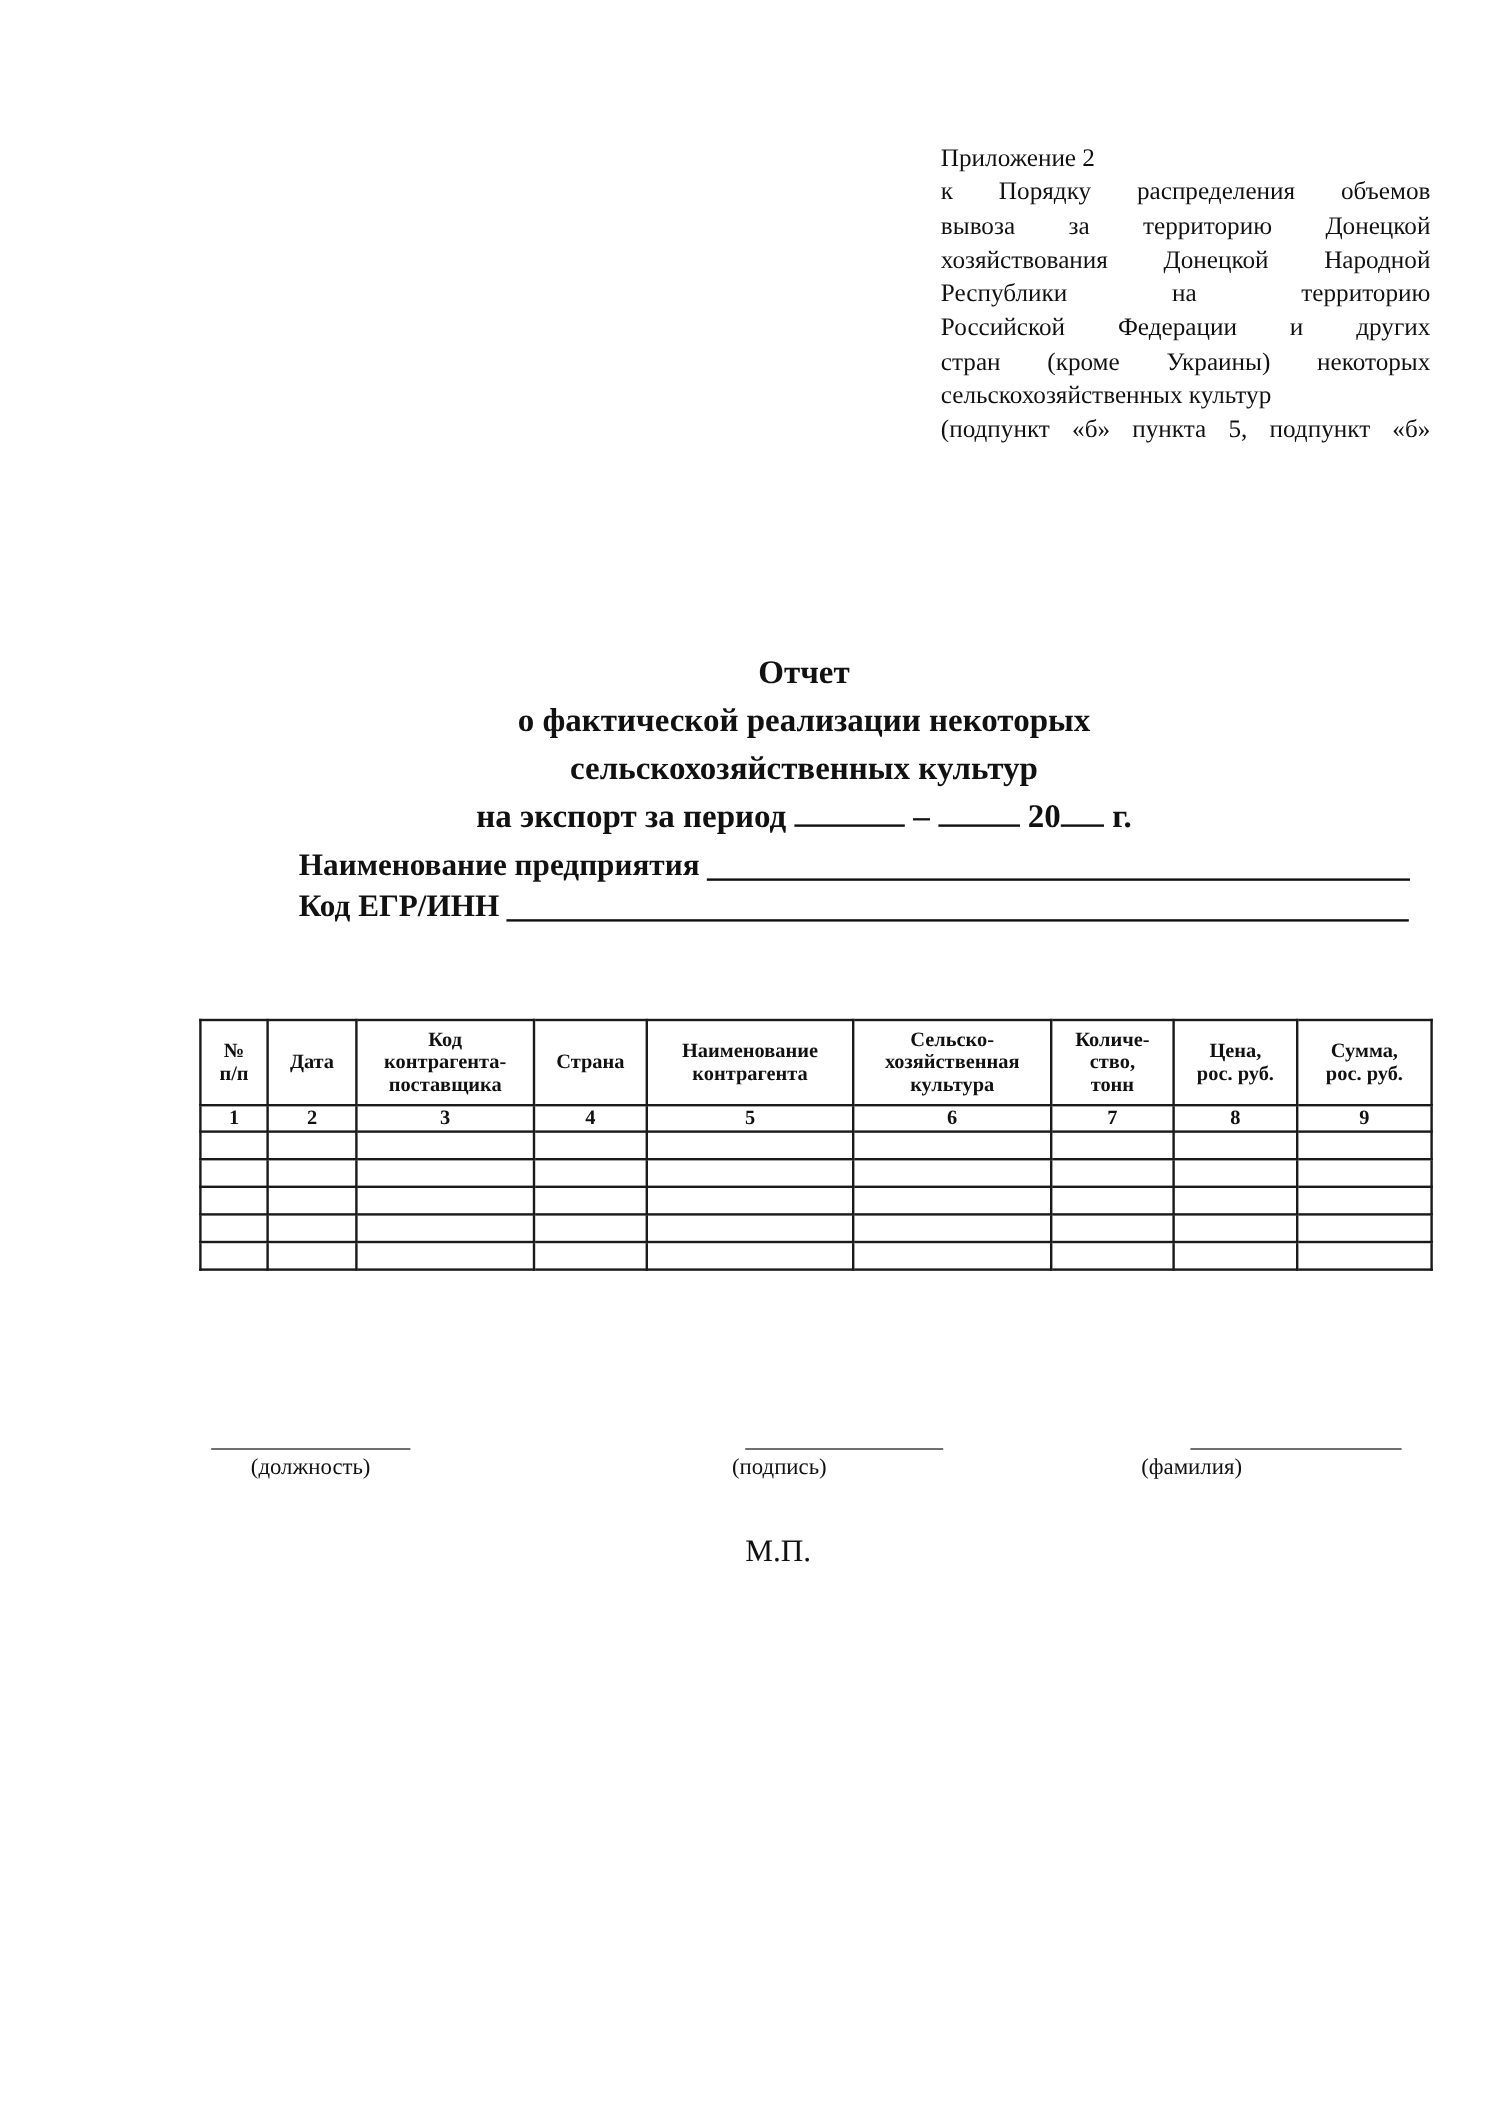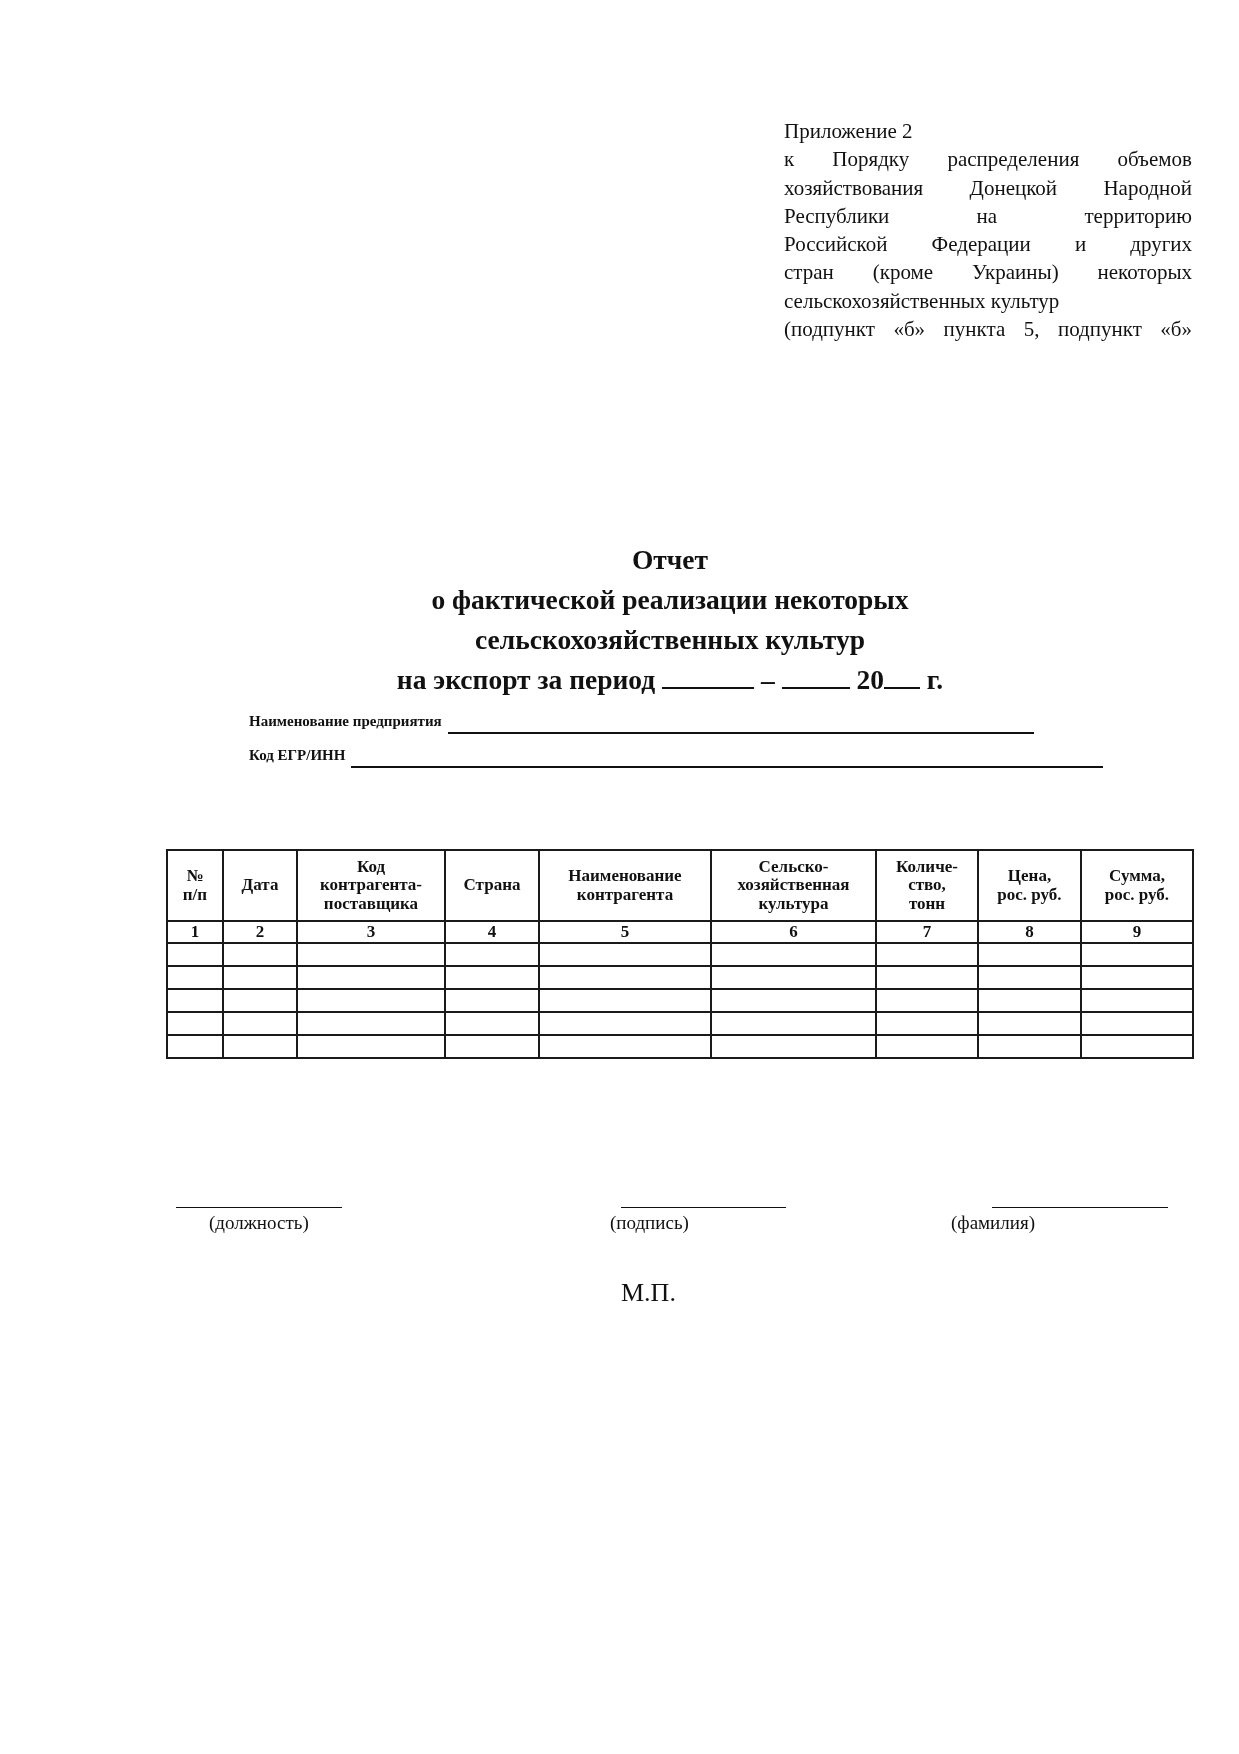--- a/index.html
+++ b/index.html
@@ -13,21 +13,21 @@
     }
     .appendix .line { display: block; }
     .appendix .jl { text-align-last: justify; }
     .title-block {
       position: absolute; left: 300px; top: 540px; width: 740px;
       text-align: center; font-weight: bold; font-size: 27.5px; line-height: 40px;
     }
     .title-block .l { display: block; }
     .blank { display: inline-block; border-bottom: 2px solid #111; height: 26px; vertical-align: baseline; }
     .field-row {
-      position: absolute; left: 249px; font-weight: bold; font-size: 15px; line-height: 26px;
+      position: absolute; left: 249px; font-weight: bold; font-size: 26px; line-height: 26px;
       display: flex; align-items: flex-end;
     }
     .field-row .label { white-space: nowrap; }
     .field-row .fill { display: inline-block; border-bottom: 2px solid #111; height: 20px; margin-left: 6px; }
     table.report {
       position: absolute; left: 166px; top: 849px; border-collapse: collapse;
       font-weight: bold; font-size: 17px; line-height: 18.5px;
       width: 1026px; table-layout: fixed;
     }
     table.report td, table.report th {
@@ -41,20 +41,21 @@
     .sig-line { position: absolute; top: 1207px; border-top: 1.5px solid #111; height: 0; }
     .sig-label { position: absolute; top: 1212px; font-size: 19px; line-height: 22px; white-space: nowrap; }
     .stamp { position: absolute; left: 621px; top: 1282px; font-size: 26px; line-height: 22px; }
   </style>
 </head>
 <body>
 
 <div class="appendix">
   <span class="line">Приложение 2</span>
   <span class="line jl">к Порядку распределения объемов</span>
+  <span class="line jl">вывоза за территорию Донецкой</span>
   <span class="line jl">хозяйствования Донецкой Народной</span>
   <span class="line jl">Республики на территорию</span>
   <span class="line jl">Российской Федерации и других</span>
   <span class="line jl">стран (кроме Украины) некоторых</span>
   <span class="line">сельскохозяйственных культур</span>
   <span class="line jl">(подпункт «б» пункта 5, подпункт «б»</span>
 </div>
 
 <div class="title-block">
   <span class="l">Отчет</span>

